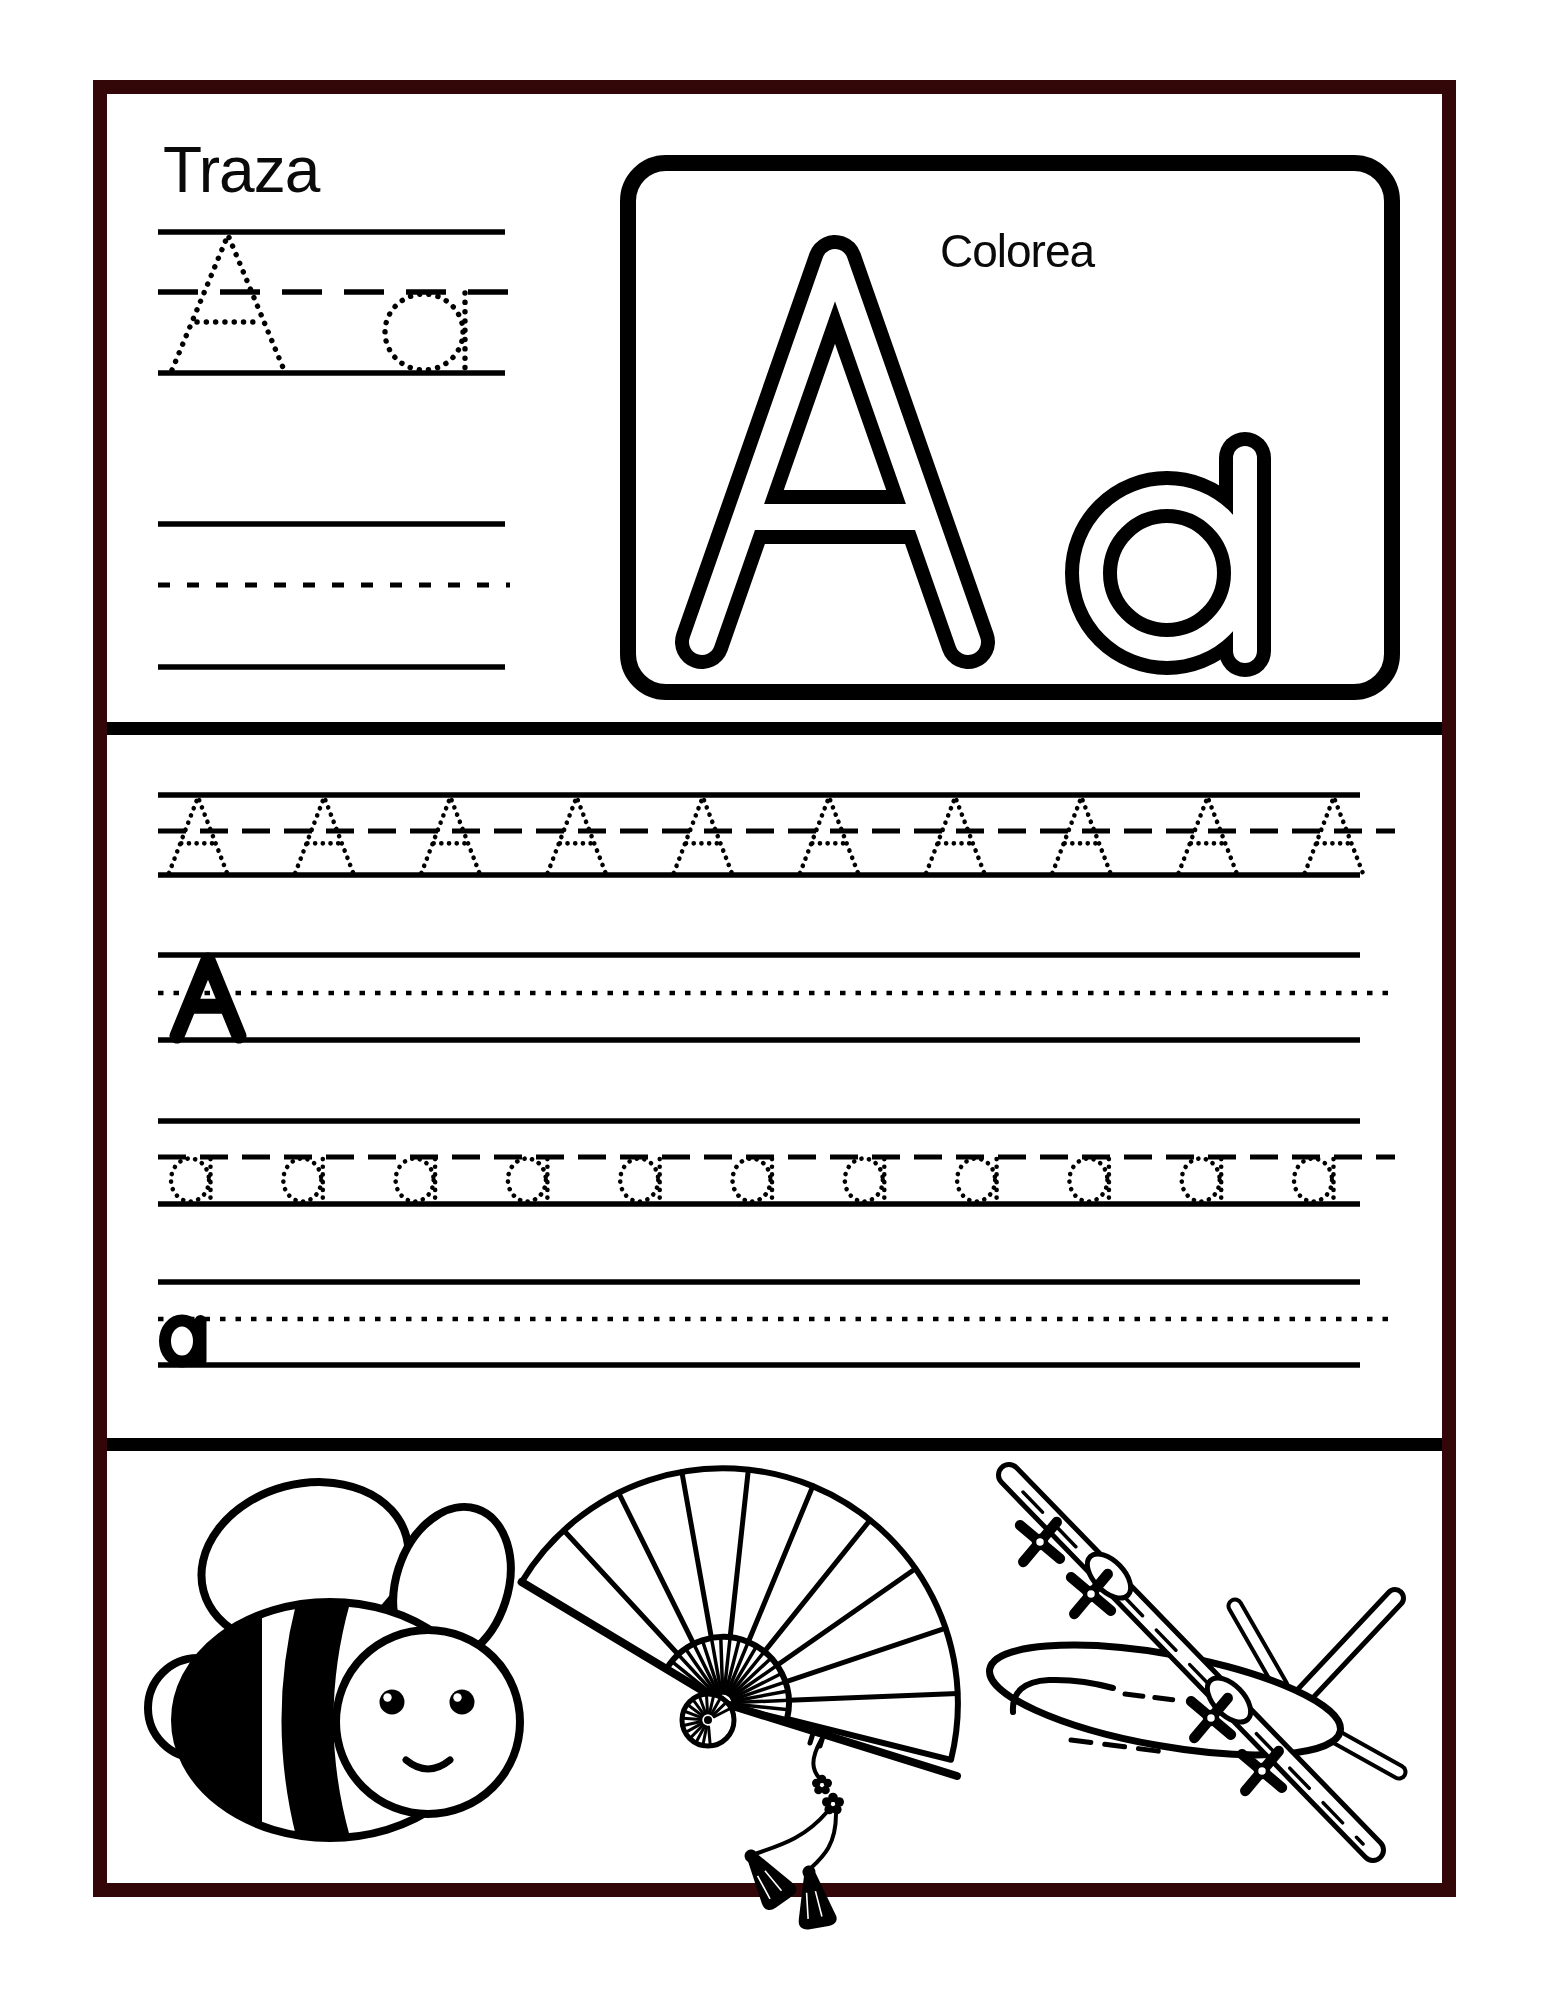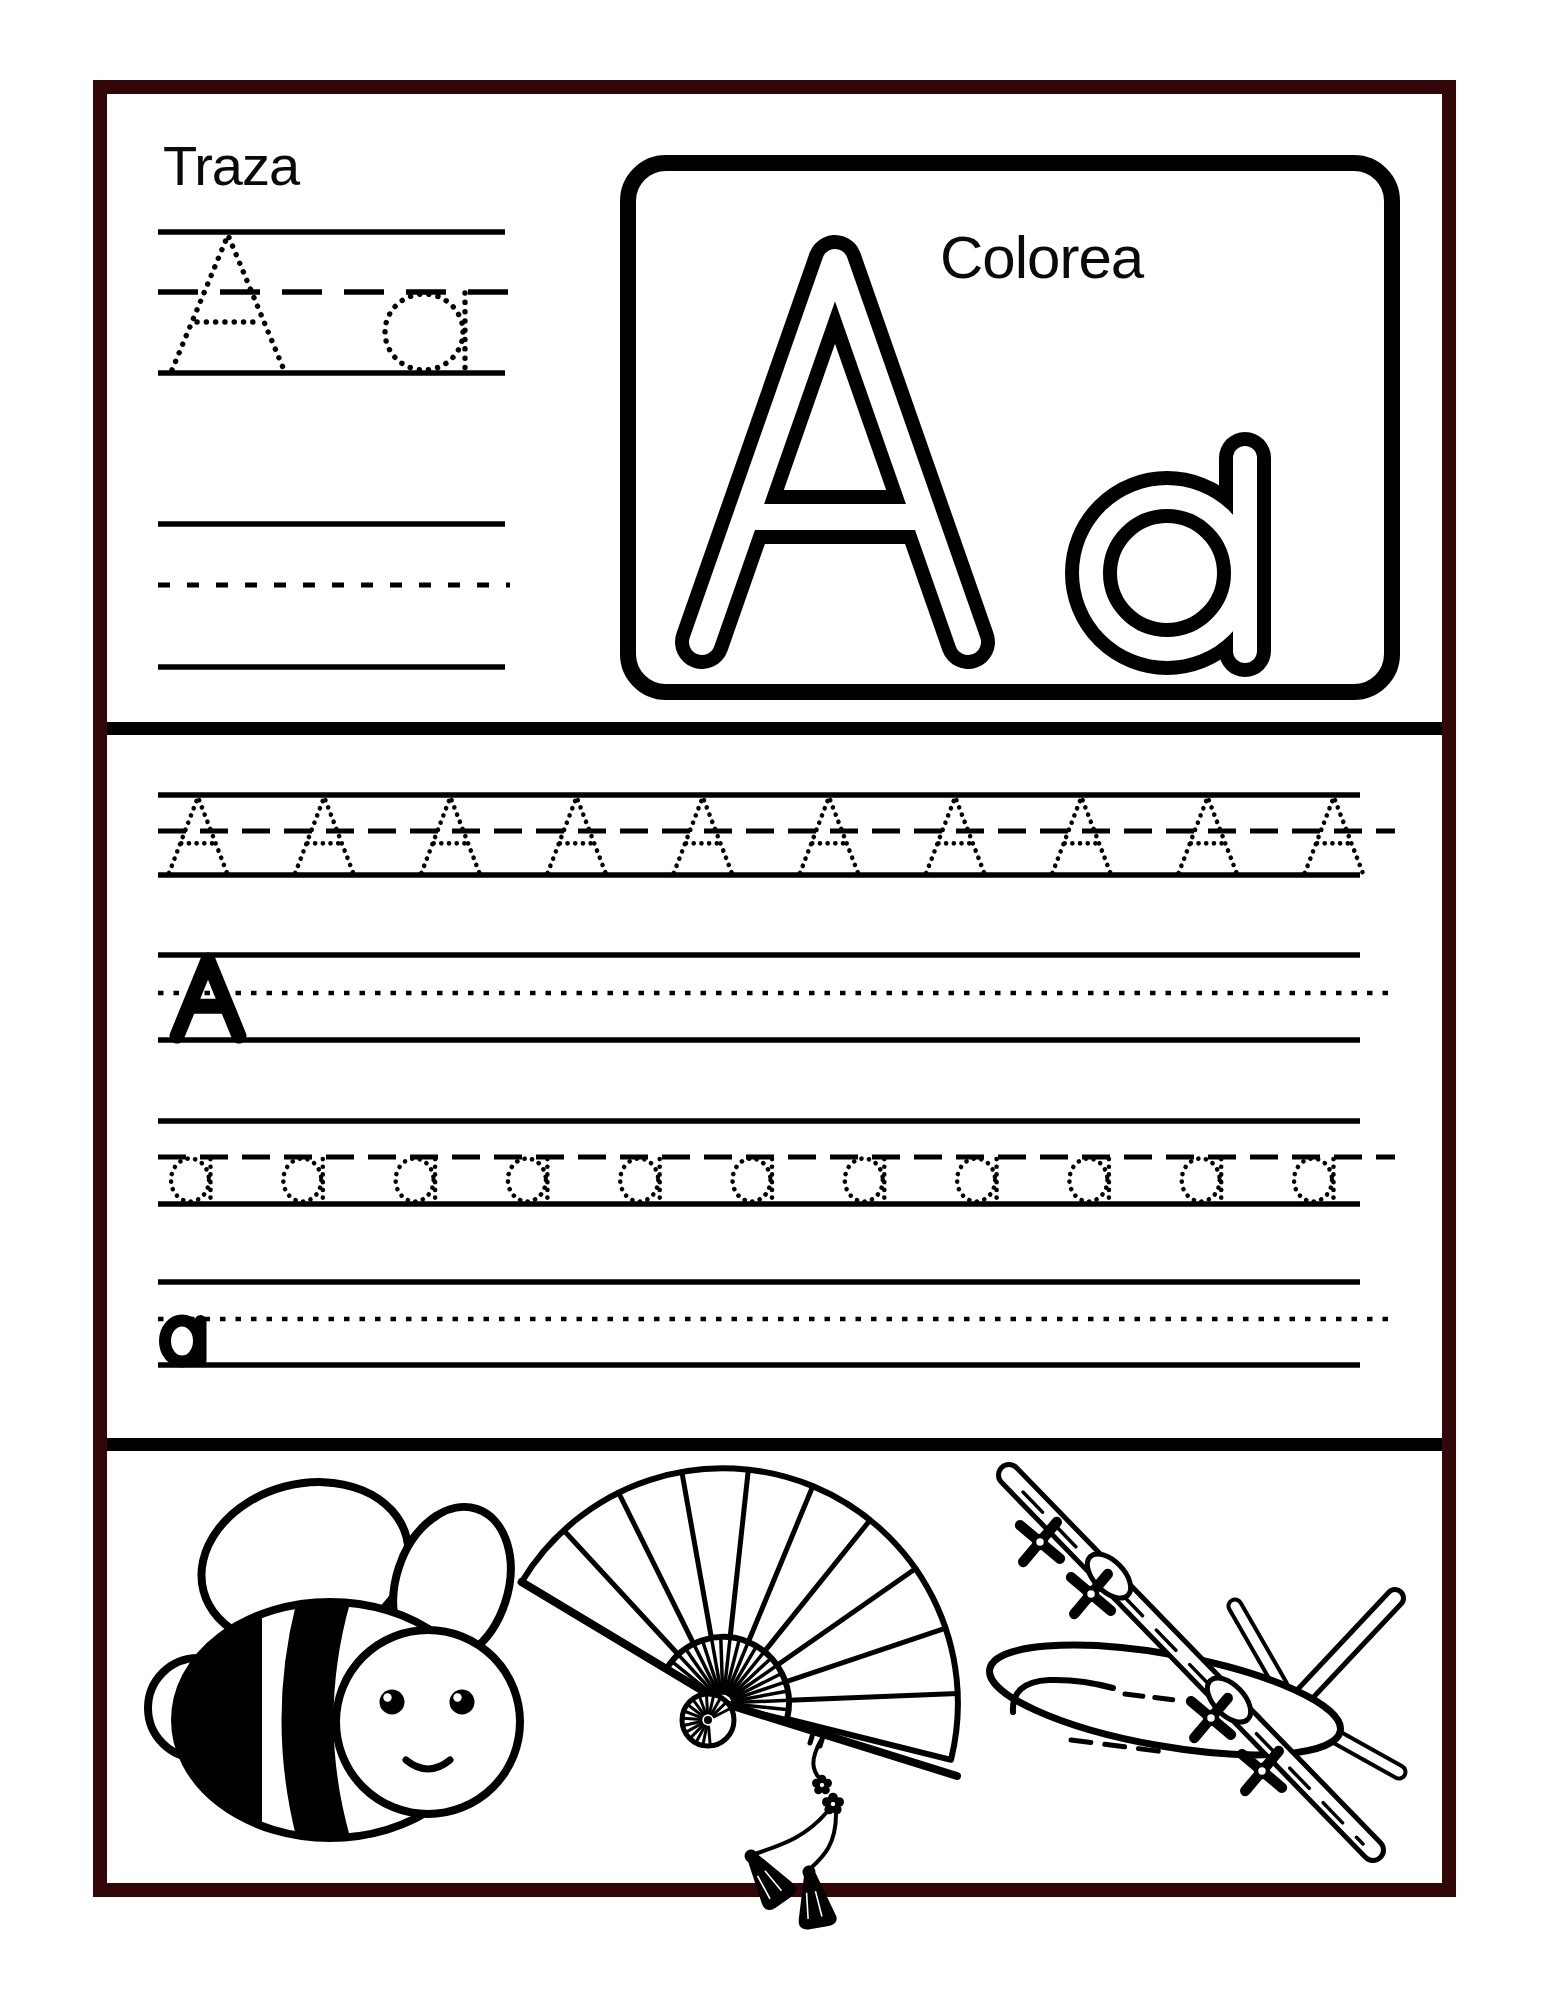--- a/index.html
+++ b/index.html
@@ -1,21 +1,21 @@
 <!DOCTYPE html>
 <html style="--frame: #330707;"><head>
 <meta charset="utf-8">
 <style>
   html,body{margin:0;padding:0;background:#fff;}
   #screen{position:relative;width:1545px;height:2000px;background:#ffffff;overflow:hidden;
           font-family:"Liberation Sans","DejaVu Sans",sans-serif;}
   .abs{position:absolute;}
   #frame{left:93px;top:80px;width:1335px;height:1789px;border:14px solid var(--frame,#330707);}
   .divider{left:107px;width:1335px;height:13px;background:#000;}
-  .lbl{font-size:56px;font-weight:400;color:#0a0a0a;line-height:1;letter-spacing:-1px;}
+  .lbl{font-size:64px;font-weight:400;color:#0a0a0a;line-height:1;letter-spacing:-1px;}
   #colorea-box{left:620px;top:155px;width:748px;height:513px;border:16px solid #000;border-radius:46px;}
   #colorea-label{left:940px;top:228px;}
   svg{display:block;overflow:visible;}
   .lnsolid{stroke:#000;stroke-width:5.5;}
   .lnlongdash{stroke:#000;stroke-width:5;stroke-dasharray:28 14;}
   .lntrazadash{stroke:#000;stroke-width:5.5;stroke-dasharray:40 22;}
   .lnshortdash{stroke:#000;stroke-width:5;stroke-dasharray:12 17;}
   .lndots{stroke:#000;stroke-width:4.5;stroke-dasharray:5.5 10;}
   .dotglyph{fill:none;stroke:#000;stroke-width:4.6;stroke-linecap:round;stroke-dasharray:0.1 7.6;}
   .dotglyph-big{fill:none;stroke:#000;stroke-width:5.4;stroke-linecap:round;stroke-dasharray:0.1 9.2;}
@@ -49,21 +49,21 @@
   </svg>
 
 
   <svg class="abs" style="left:158px;top:518px;" width="360" height="156" viewBox="0 0 360 156">
     <line class="lnsolid" x1="0" y1="6" x2="347" y2="6"></line>
     <line class="lnshortdash" x1="0" y1="67" x2="352" y2="67"></line>
     <line class="lnsolid" x1="0" y1="149" x2="347" y2="149"></line>
   </svg>
 
   <div id="colorea-box" class="abs"></div>
-  <div id="colorea-label" class="abs lbl" style="font-size:60px;">Colorea</div>
+  <div id="colorea-label" class="abs lbl" style="font-size:46px;">Colorea</div>
 
   <svg class="abs" style="left:640px;top:212px;" width="390" height="480" viewBox="0 0 390 480" aria-label="A">
     <path class="olb" style="stroke-width:54" d="M 62 430 L 195 50 L 328 430"></path>
     <path class="olb" style="stroke-width:54" d="M 112 305 L 278 305"></path>
     <path class="olw" style="stroke-width:26" d="M 62 430 L 195 50 L 328 430"></path>
     <path class="olw" style="stroke-width:26" d="M 112 305 L 278 305"></path>
   </svg>
 
   <svg class="abs" style="left:1055px;top:418px;" width="330" height="275" viewBox="0 0 330 275" aria-label="a">
     <circle class="olb" style="stroke-width:52" cx="112" cy="155" r="76"></circle>

